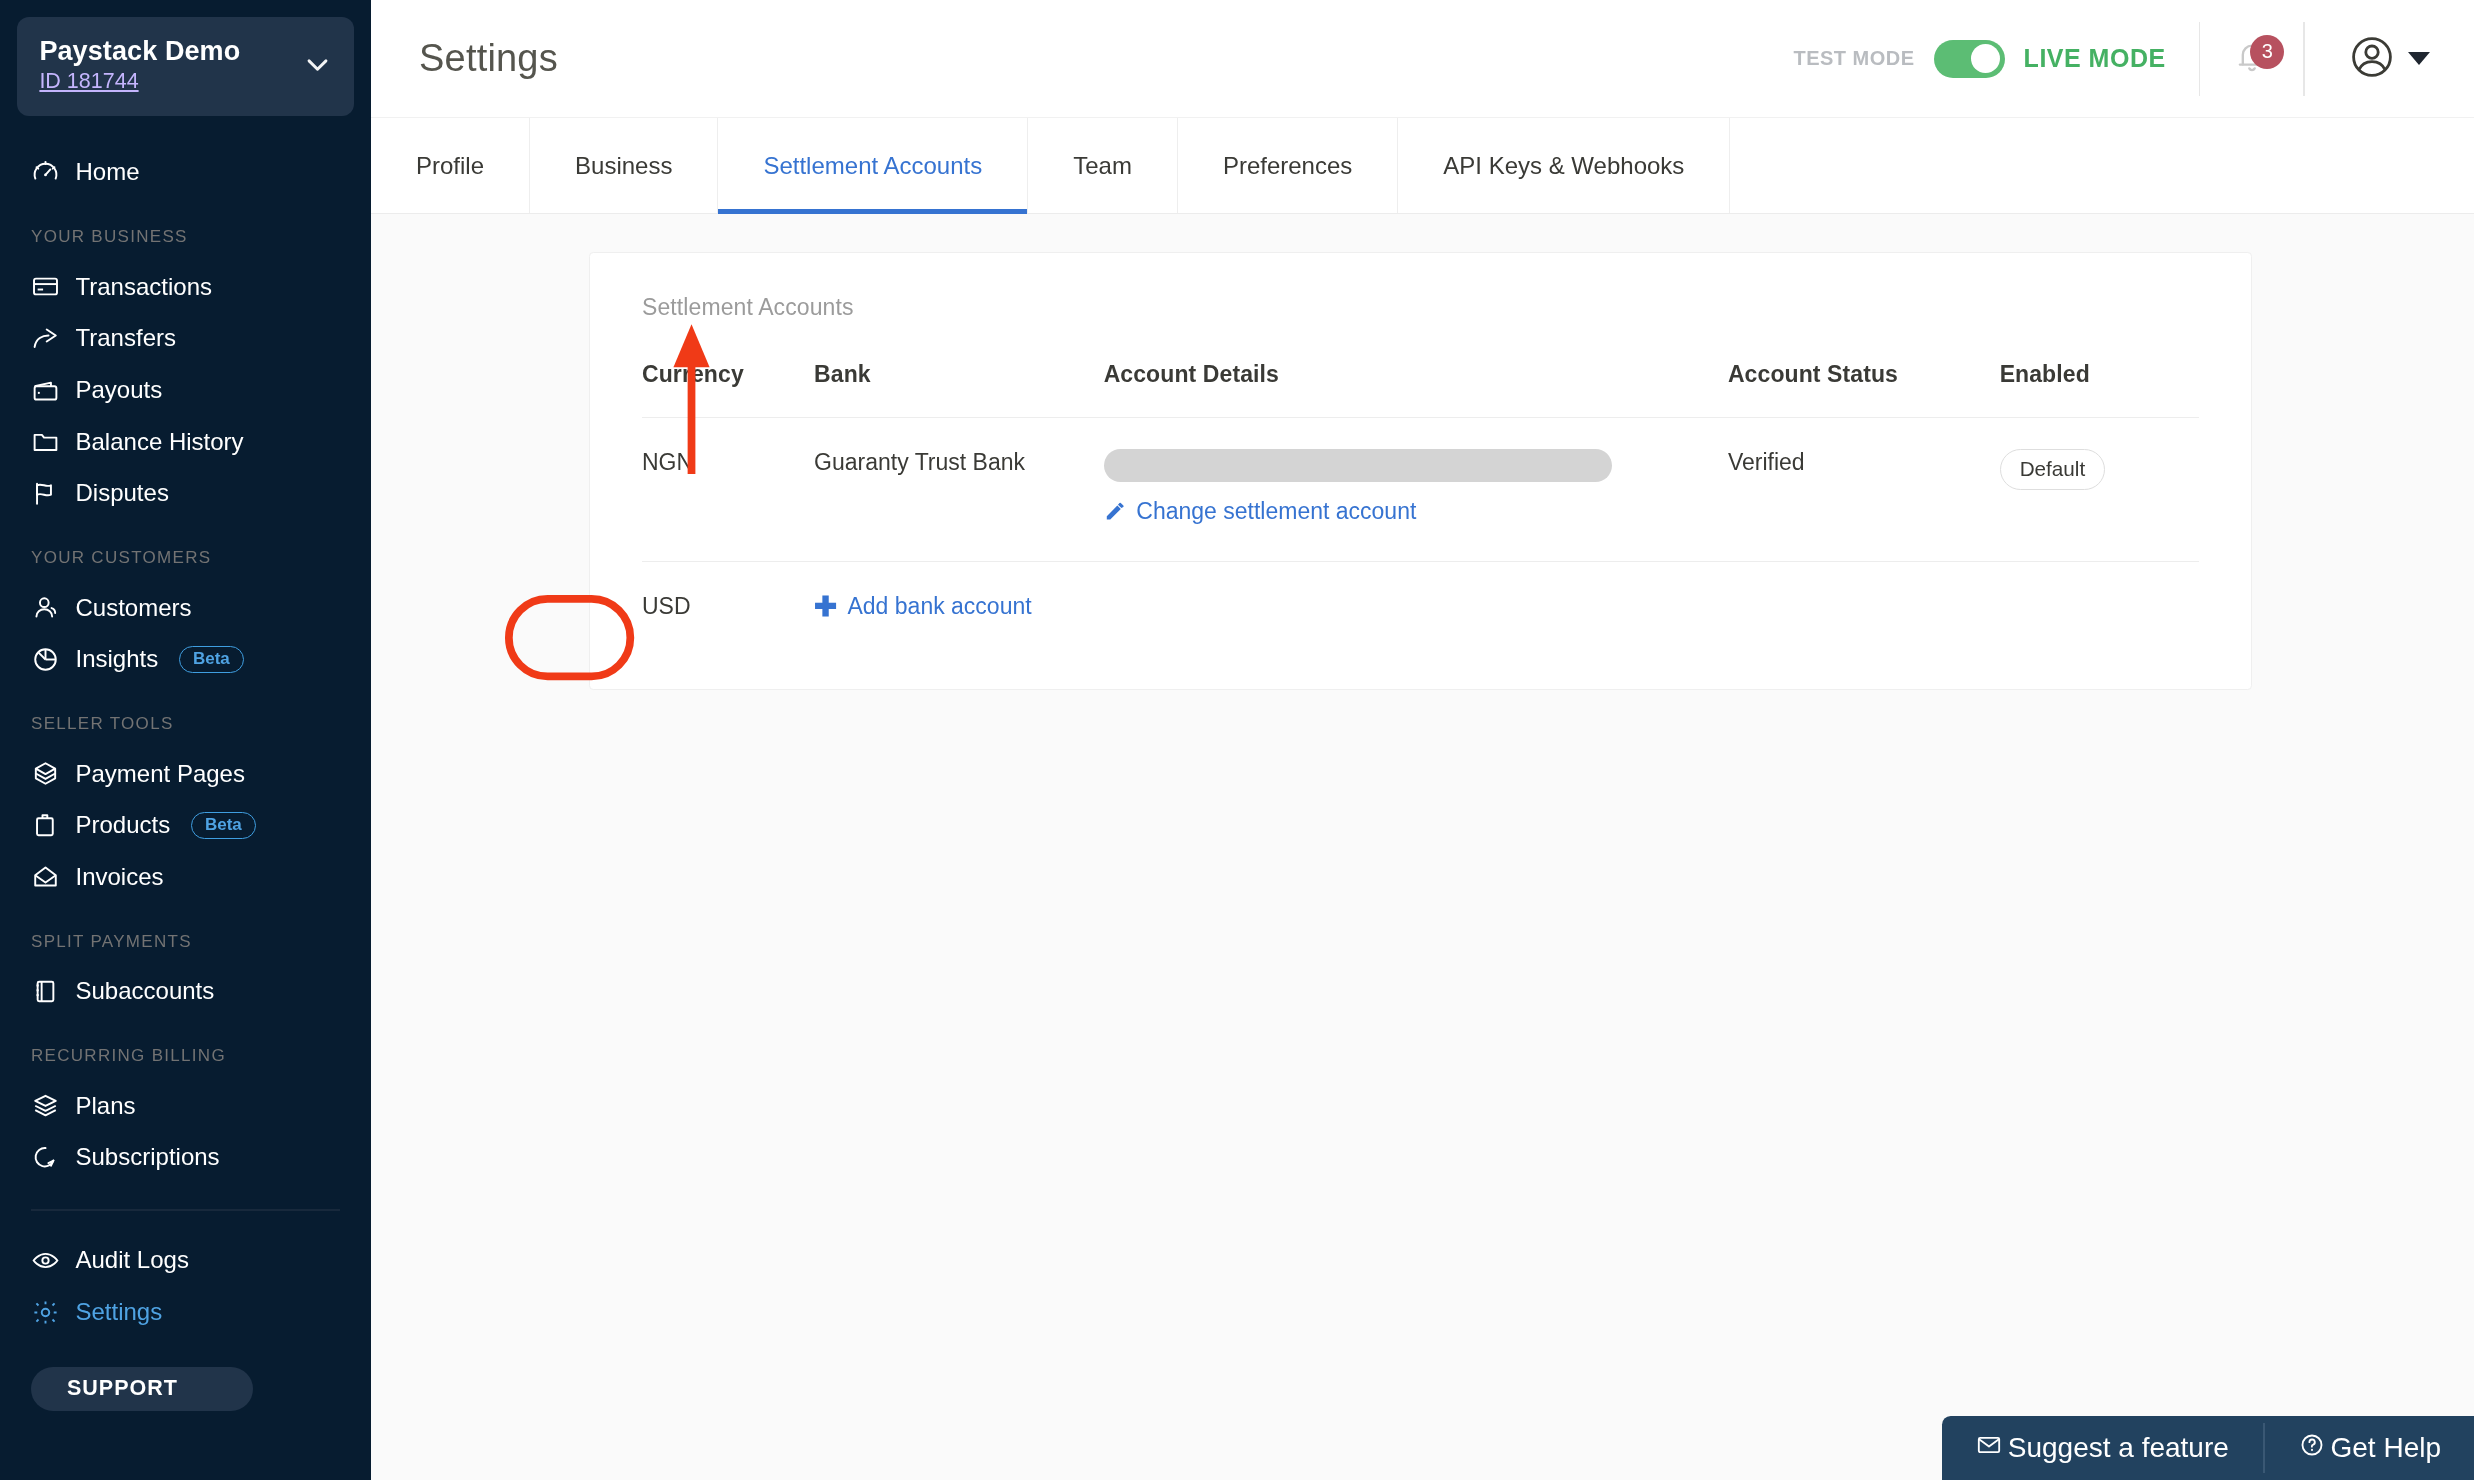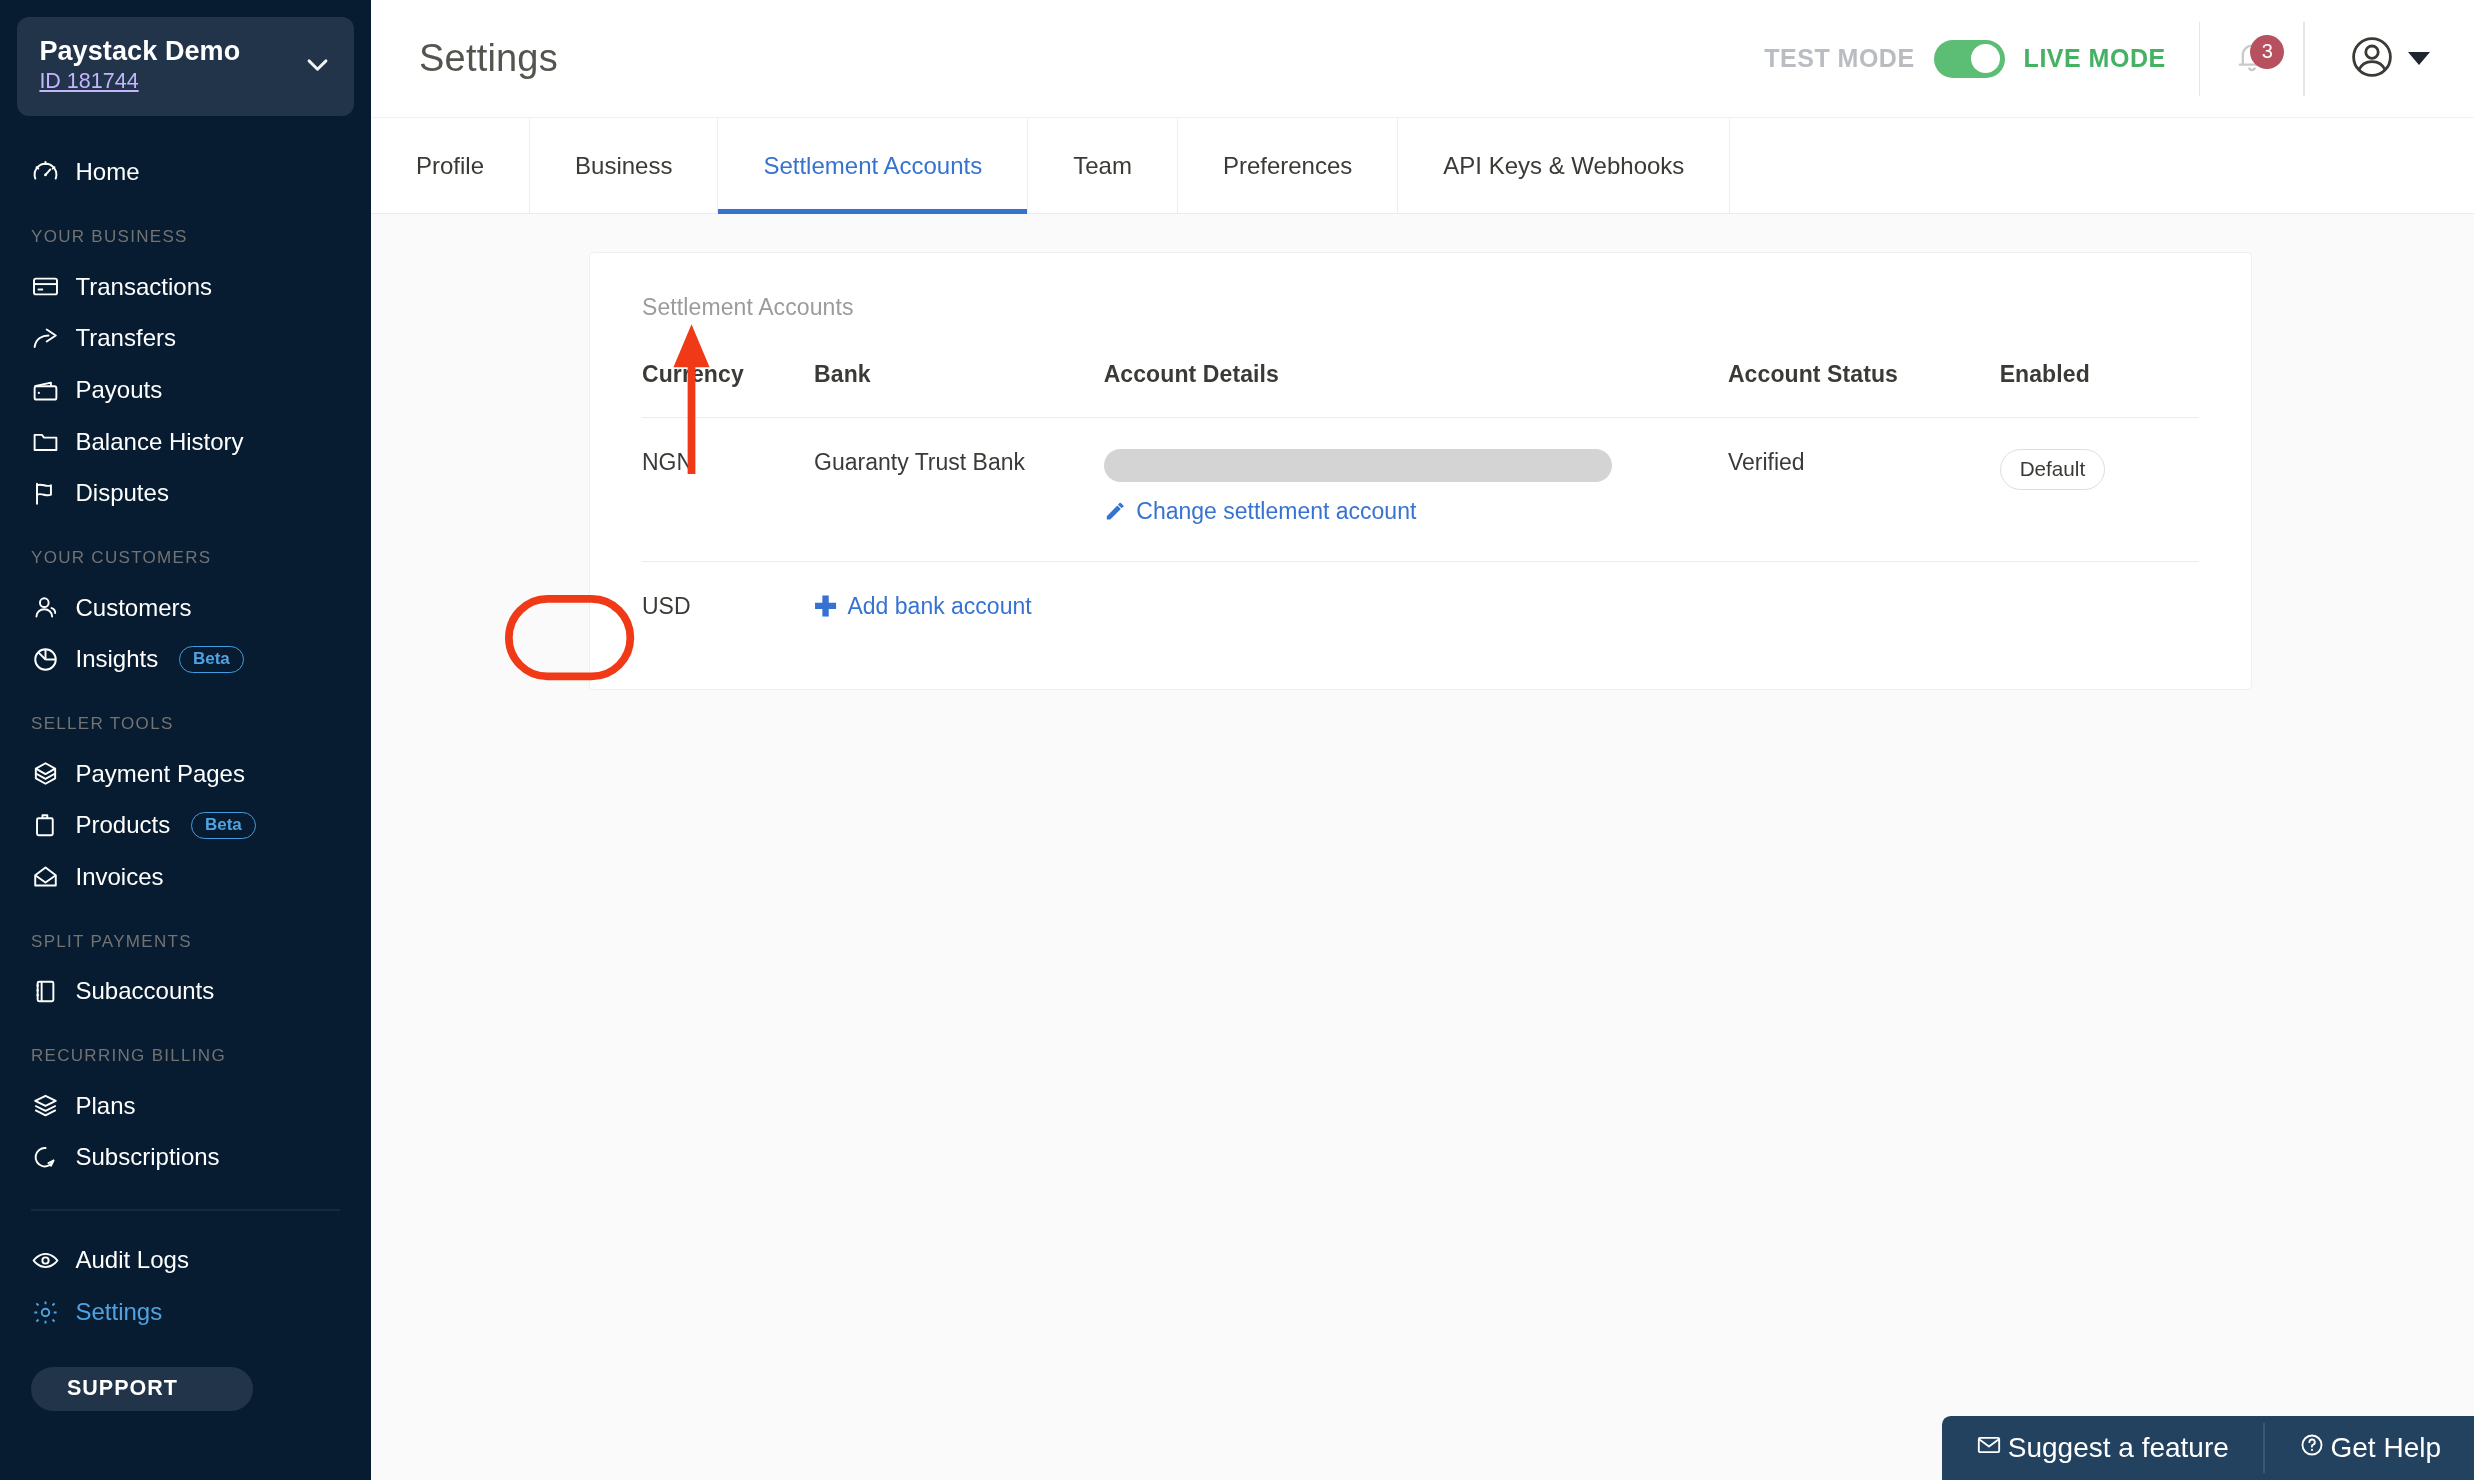--- a/index.html
+++ b/index.html
@@ -67,21 +67,21 @@
   .main { flex: 1 1 auto; height: 1480px; display: flex; flex-direction: column; background: #fafafa; position: relative; }
 
   .topbar {
     height: 117px; flex: 0 0 117px; background: #ffffff;
     display: flex; align-items: center; justify-content: space-between;
     padding: 0 45px 0 48px;
   }
   .page-title { font-size: 38px; color: #55554e; font-weight: 400; letter-spacing: 0.2px; }
   .topbar-right { display: flex; align-items: center; gap: 0; }
   .mode-wrap { display: flex; align-items: center; gap: 19px; padding-right: 33px; }
-  .mode-off { color: #b9bcc0; font-size: 25px; font-weight: 700; letter-spacing: 0.5px; }
+  .mode-off { color: #b9bcc0; font-size: 20px; font-weight: 700; letter-spacing: 0.5px; }
   .mode-on { color: #45b163; font-size: 25px; font-weight: 700; letter-spacing: 0.5px; }
   .toggle {
     width: 71px; height: 38px; border-radius: 861px; background: #5cbd74;
     position: relative; cursor: pointer; flex: 0 0 71px;
   }
   .toggle .knob { position: absolute; top: 4.3px; right: 4.3px; width: 29px; height: 29px; border-radius: 50%; background: #fff; }
   .vsep { width: 1.7px; height: 74px; background: #e7e7e7; }
   .bell-wrap { position: relative; width: 103px; display: flex; align-items: center; justify-content: center; cursor: pointer; }
   .bell-badge {
     position: absolute; top: -3.4px; right: 19px;

